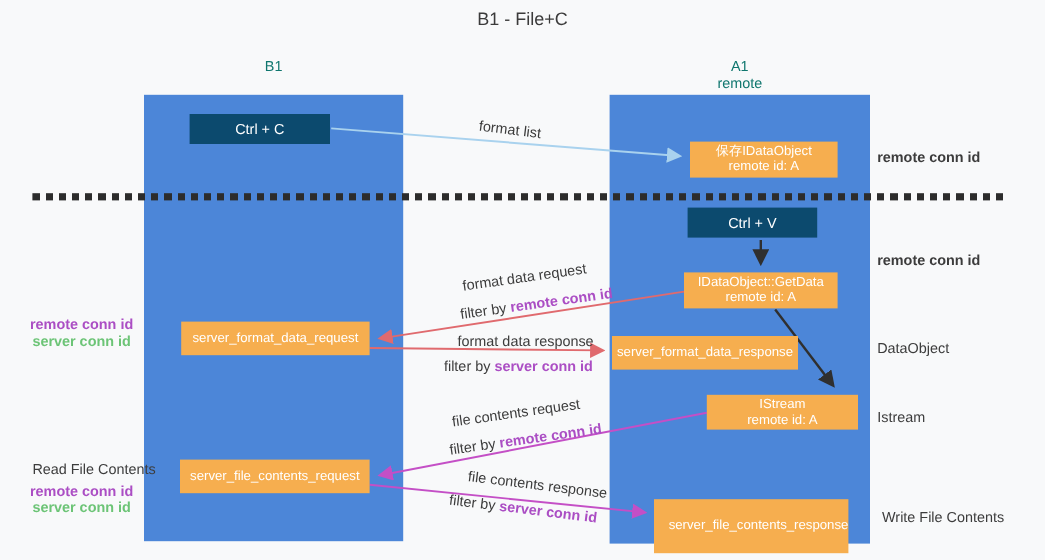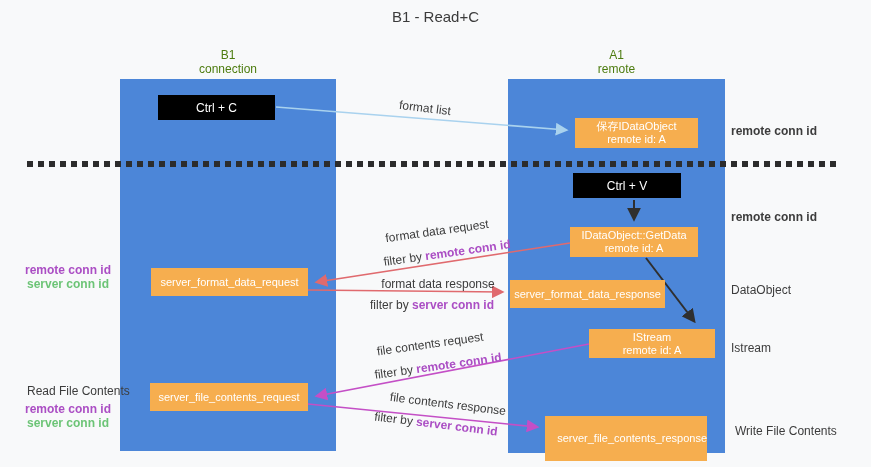--- a/index.html
+++ b/index.html
@@ -3,27 +3,27 @@
 <meta charset="utf-8">
 <style>
   html,body{margin:0;padding:0;}
   body{font-family:"Liberation Sans","DejaVu Sans",sans-serif;background:#f8f9fa;}
   .canvas{position:relative;width:871px;height:467px;background:#f8f9fa;overflow:hidden;}
 
   .title{position:absolute;left:0;top:7px;width:871px;text-align:center;
          font-size:15px;line-height:19px;color:#3b3b3b;}
 
   .col-header{position:absolute;top:48px;text-align:center;font-size:12px;
-              line-height:14px;color:#4d7c0f;}
+              line-height:14px;color:#0f766e;}
 
   .lane{position:absolute;background:#4c86d8;}
 
   .node{position:absolute;color:#ffffff;text-align:center;display:flex;
         flex-direction:column;justify-content:center;box-sizing:border-box;}
-  .node.green{background:#000000;}
+  .node.green{background:#0c4a6e;}
   .node.orange{background:#f6ae4f;}
   .fs12{font-size:12px;}
   .fs11{font-size:11px;line-height:13px;}
 
   .dashline{position:absolute;left:27px;top:161px;width:811px;height:6px;
             background:repeating-linear-gradient(90deg,#2c2c2c 0,#2c2c2c 6px,transparent 6px,transparent 11px);}
 
   svg.arrows{position:absolute;left:0;top:0;pointer-events:none;}
 
   .flow-label{position:absolute;font-size:12px;color:#3c3c3c;white-space:nowrap;}
@@ -37,26 +37,25 @@
   .side-label{position:absolute;font-size:12px;color:#3c3c3c;white-space:nowrap;}
   .side-stack{position:absolute;width:96px;text-align:center;font-size:12px;
               line-height:14px;white-space:nowrap;}
 </style>
 </head>
 <body>
 
 <div class="canvas">
 
   <div class="title">
-    <div>B1 - Read+C</div>
+    <div>B1 - File+C</div>
   </div>
 
   <div class="col-header" style="left:120px;width:216px;">
     <div>B1</div>
-    <div>connection</div>
   </div>
   <div class="col-header" style="left:508px;width:217px;">
     <div>A1</div>
     <div>remote</div>
   </div>
 
   <div class="lane" style="left:120px;top:79px;width:216px;height:372px;"></div>
   <div class="lane" style="left:508px;top:79px;width:217px;height:374px;"></div>
 
   <div class="dashline"></div>

